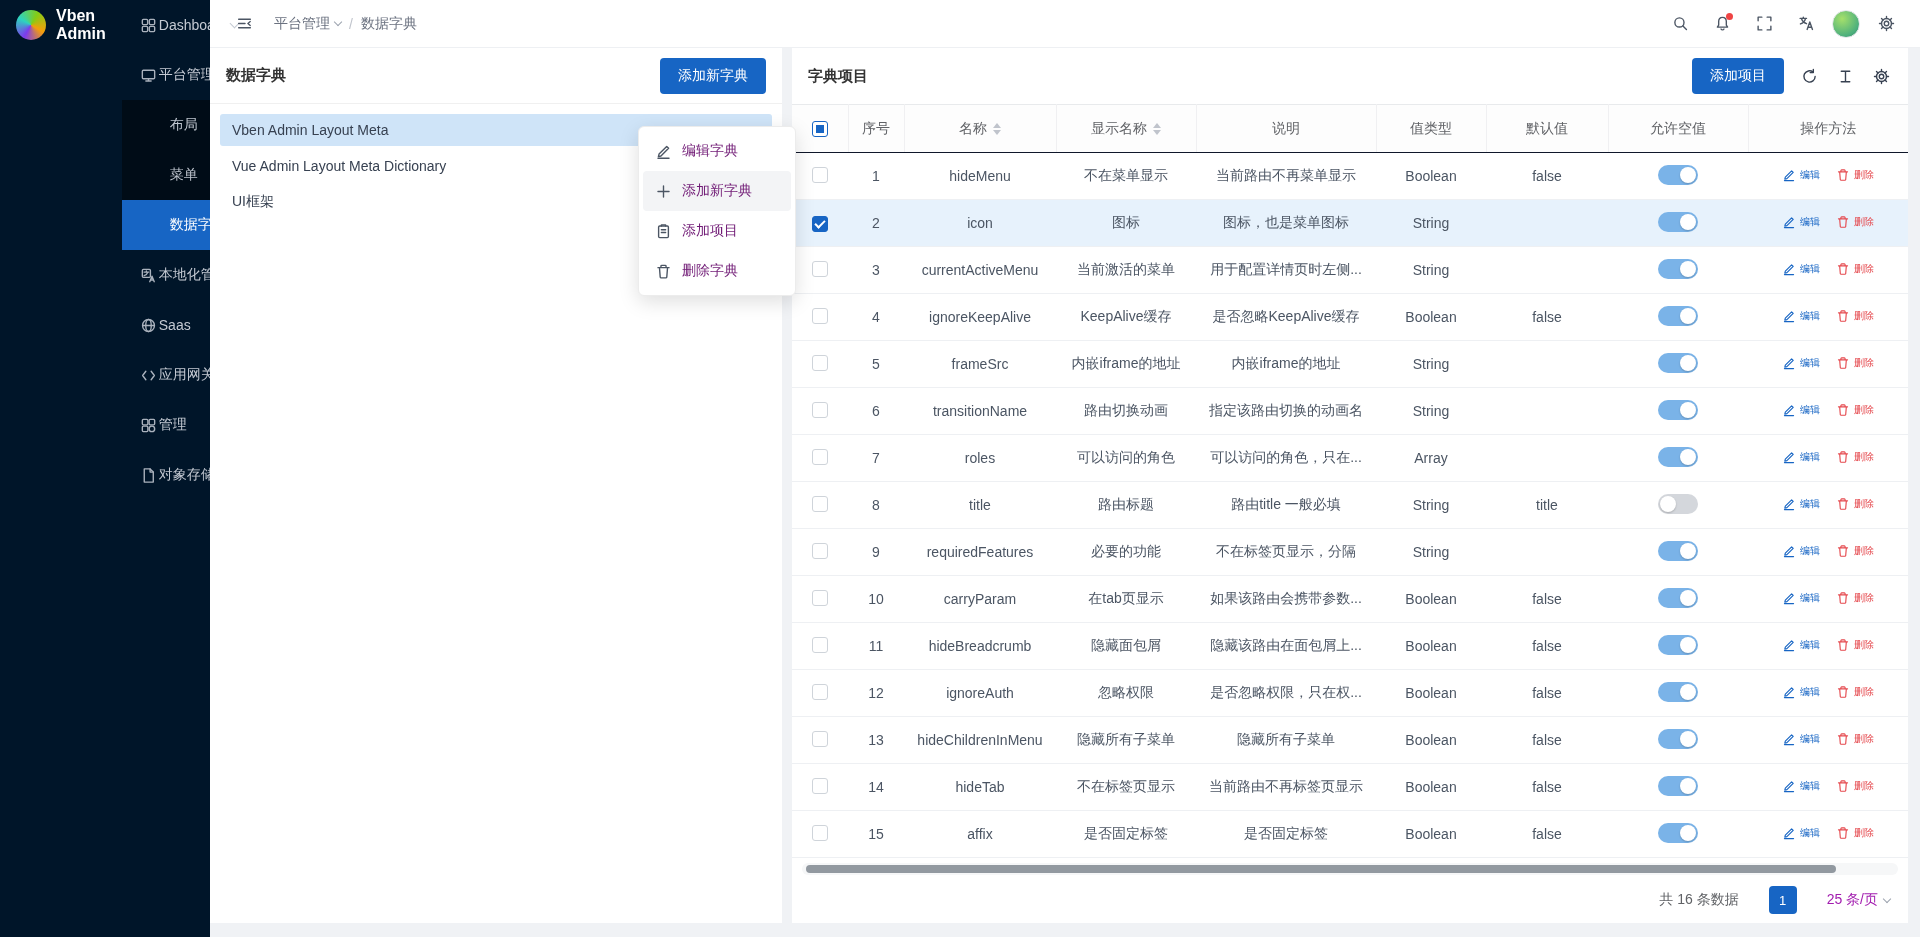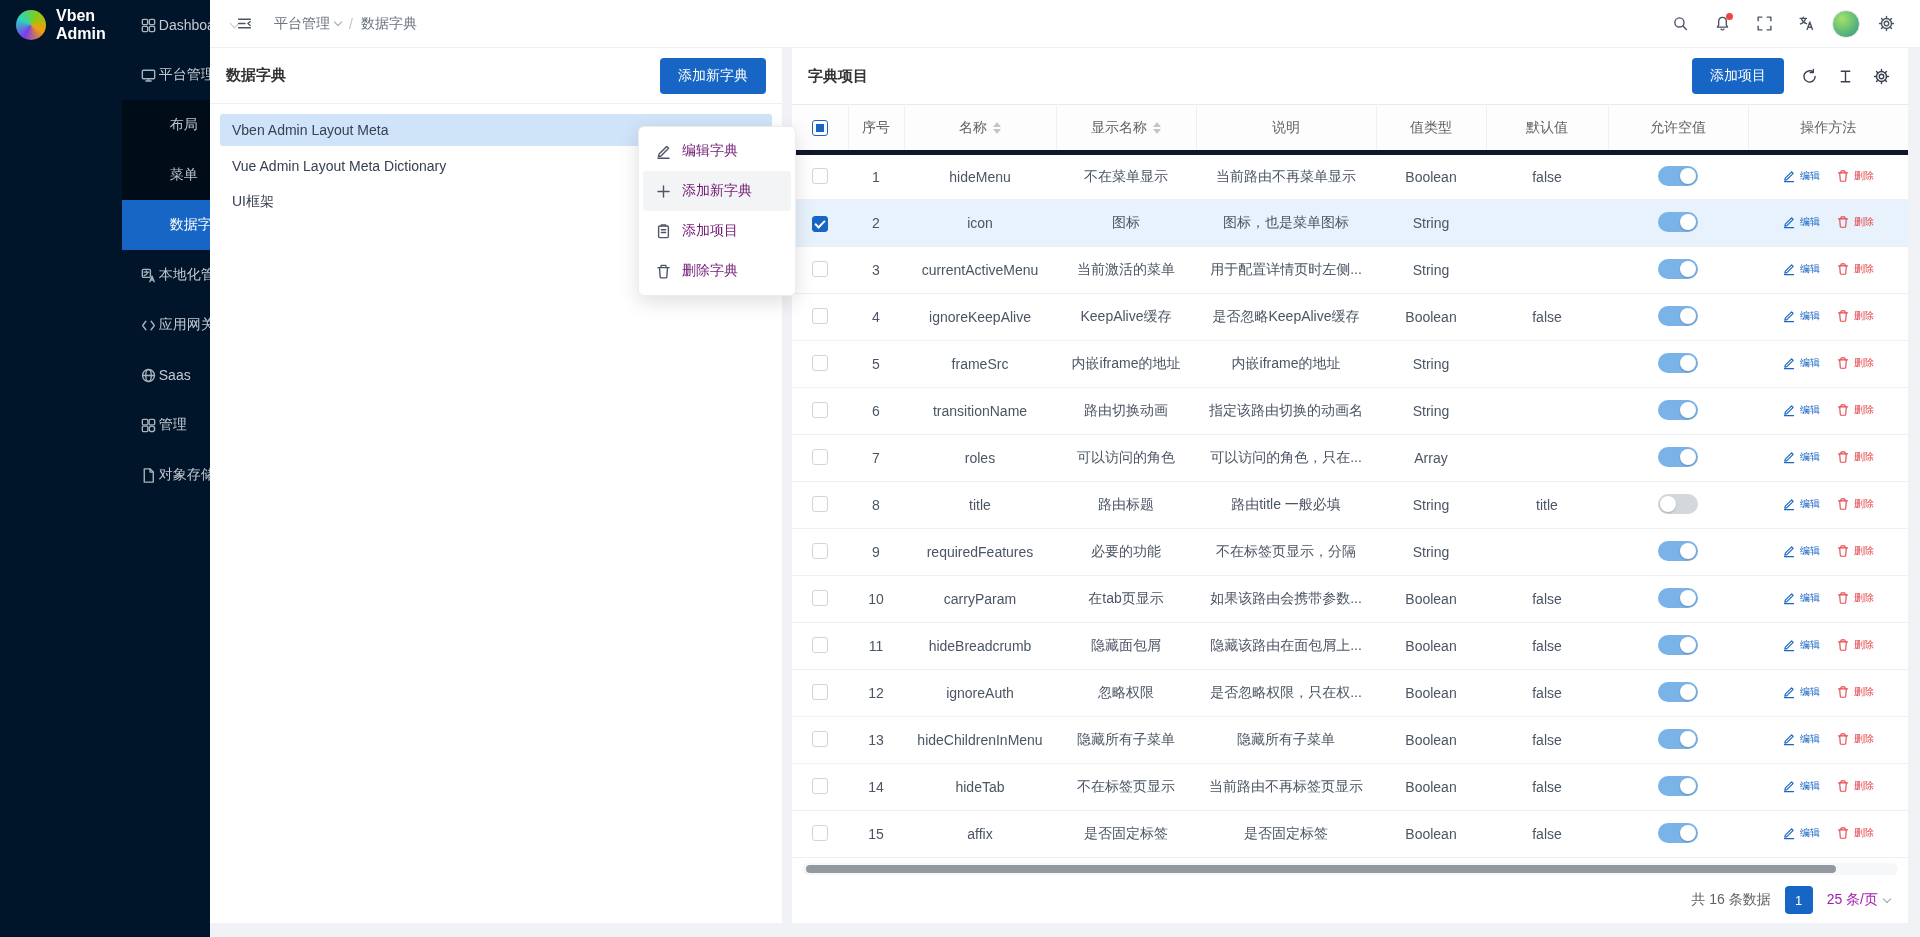--- a/index.html
+++ b/index.html
@@ -57,21 +57,21 @@
 
   
   .context-menu { position:absolute; left:428px; top:78px; width:158px; background:#fff; border:1px solid #ececec; border-radius:6px; box-shadow:0 6px 20px rgba(0,0,0,.13); padding:4px; z-index:20; }
   .menu-item { height:40px; display:flex; align-items:center; gap:10px; padding:0 12px; border-radius:4px; color:#701a75; font-size:14px; cursor:pointer; }
   .menu-item.hover { background:#f3f4f6; }
   .menu-item .icon { color:#4b5563; }
 
   
   .table-wrap { flex:1; min-height:0; overflow:hidden; }
   table { width:100%; border-collapse:collapse; table-layout:fixed; }
-  th { height:48px; font-weight:500; color:#606266; font-size:14px; background:#fdfdfd; border-top:1px solid #e8eaec; border-bottom:5px solid #0f172a; border-right:1px solid #f0f0f2; text-align:center; position:relative; }
+  th { height:48px; font-weight:500; color:#606266; font-size:14px; background:#fdfdfd; border-top:1px solid #e8eaec; border-bottom:1px solid #0f172a; border-right:1px solid #f0f0f2; text-align:center; position:relative; }
   th:last-child { border-right:none; }
   td { height:47px; text-align:center; border-bottom:1px solid #eef0f3; color:#4b5563; font-size:14px; white-space:nowrap; overflow:hidden; text-overflow:ellipsis; padding:0 6px; }
   tr.selected td { background:var(--row-sel); }
   .col-cb { width:56px; } .col-no { width:56px; } .col-name { width:152px; } .col-disp { width:140px; }
   .col-desc { width:180px; } .col-type { width:110px; } .col-def { width:122px; } .col-null { width:140px; }
   .sorter { display:inline-flex; flex-direction:column; gap:2px; margin-left:6px; vertical-align:middle; cursor:pointer; }
   .cu { width:0; height:0; border-left:4px solid transparent; border-right:4px solid transparent; border-bottom:5px solid #c0c4cc; }
   .cd { width:0; height:0; border-left:4px solid transparent; border-right:4px solid transparent; border-top:5px solid #c0c4cc; }
 
   .cb { width:16px; height:16px; border:1px solid #cfd4da; border-radius:3px; display:inline-flex; align-items:center; justify-content:center; background:#fff; cursor:pointer; position:relative; }
@@ -87,21 +87,21 @@
 
   .actions { white-space:nowrap; }
   .link { display:inline-flex; align-items:center; gap:4px; cursor:pointer; font-size:10px; }
   .link .icon { width:14px; height:14px; }
   .link.edit { color:var(--primary); margin-right:16px; }
   .link.del { color:var(--danger); }
 
   .hscroll { height:12px; margin:2px 10px; flex-shrink:0; background:#f6f7f8; border-radius:6px; }
   .hthumb { height:8px; width:94%; margin-top:2px; margin-left:4px; background:#9299a0; border-radius:4px; cursor:pointer; }
 
-  .panel-footer { height:46px; flex-shrink:0; display:flex; align-items:center; justify-content:flex-end; gap:14px; padding:0 18px; color:#606266; }
+  .panel-footer { height:46px; flex-shrink:0; display:flex; align-items:center; justify-content:flex-end; gap:30px; padding:0 18px; color:#606266; }
   .page-current { min-width:28px; height:28px; background:var(--primary); color:#fff; display:flex; align-items:center; justify-content:center; border-radius:4px; font-size:13px; cursor:pointer; }
   .page-size { display:flex; align-items:center; gap:6px; cursor:pointer; color:#a21caf; }
   .page-size .chev { width:6px; height:6px; border-color:#9ca3af; }
 
   .icon { display:inline-flex; width:17px; height:17px; }
   .icon svg { width:100%; height:100%; }
 </style>
 </head>
 <body>
 
@@ -153,35 +153,35 @@
               <path d="M3.8 4.8 H8.2 M6 3.6 V4.8 M7.4 4.8 C6.8 6.6 5.4 7.7 3.9 8.2"></path>
               <path d="M9.2 13.8 L11.3 8.6 L13.4 13.8 M9.9 12.2 H12.7"></path>
             </svg>
           </span>
           <span class="nav-label">本地化管理</span>
           <span class="chev down"></span>
         </div>
         <div class="nav-item">
           <span class="icon">
             <svg viewBox="0 0 16 16" fill="none" stroke="currentColor" stroke-width="1.3" stroke-linecap="round" stroke-linejoin="round">
-              <path d="M5.5 4 L2.5 8 L5.5 12 M10.5 4 L13.5 8 L10.5 12"></path>
-            </svg>
-          </span>
-          <span class="nav-label">应用网关</span>
-          <span class="chev down"></span>
-        </div>
-        <div class="nav-item">
-          <span class="icon">
-            <svg viewBox="0 0 16 16" fill="none" stroke="currentColor" stroke-width="1.3" stroke-linecap="round" stroke-linejoin="round">
               <circle cx="8" cy="8" r="5.6"></circle>
               <ellipse cx="8" cy="8" rx="2.6" ry="5.6"></ellipse>
               <path d="M2.6 8 H13.4"></path>
             </svg>
           </span>
           <span class="nav-label">Saas</span>
+          <span class="chev down"></span>
+        </div>
+        <div class="nav-item">
+          <span class="icon">
+            <svg viewBox="0 0 16 16" fill="none" stroke="currentColor" stroke-width="1.3" stroke-linecap="round" stroke-linejoin="round">
+              <path d="M5.5 4 L2.5 8 L5.5 12 M10.5 4 L13.5 8 L10.5 12"></path>
+            </svg>
+          </span>
+          <span class="nav-label">应用网关</span>
           <span class="chev down"></span>
         </div>
         <div class="nav-item">
           <span class="icon">
             <svg viewBox="0 0 16 16" fill="none" stroke="currentColor" stroke-width="1.3" stroke-linecap="round" stroke-linejoin="round">
               <rect x="2.2" y="2.2" width="5.2" height="5.2" rx="1"></rect>
               <rect x="8.6" y="2.2" width="5.2" height="5.2" rx="1"></rect>
               <rect x="2.2" y="8.6" width="5.2" height="5.2" rx="1"></rect>
               <circle cx="11.2" cy="11.2" r="2.6"></circle>
             </svg>

